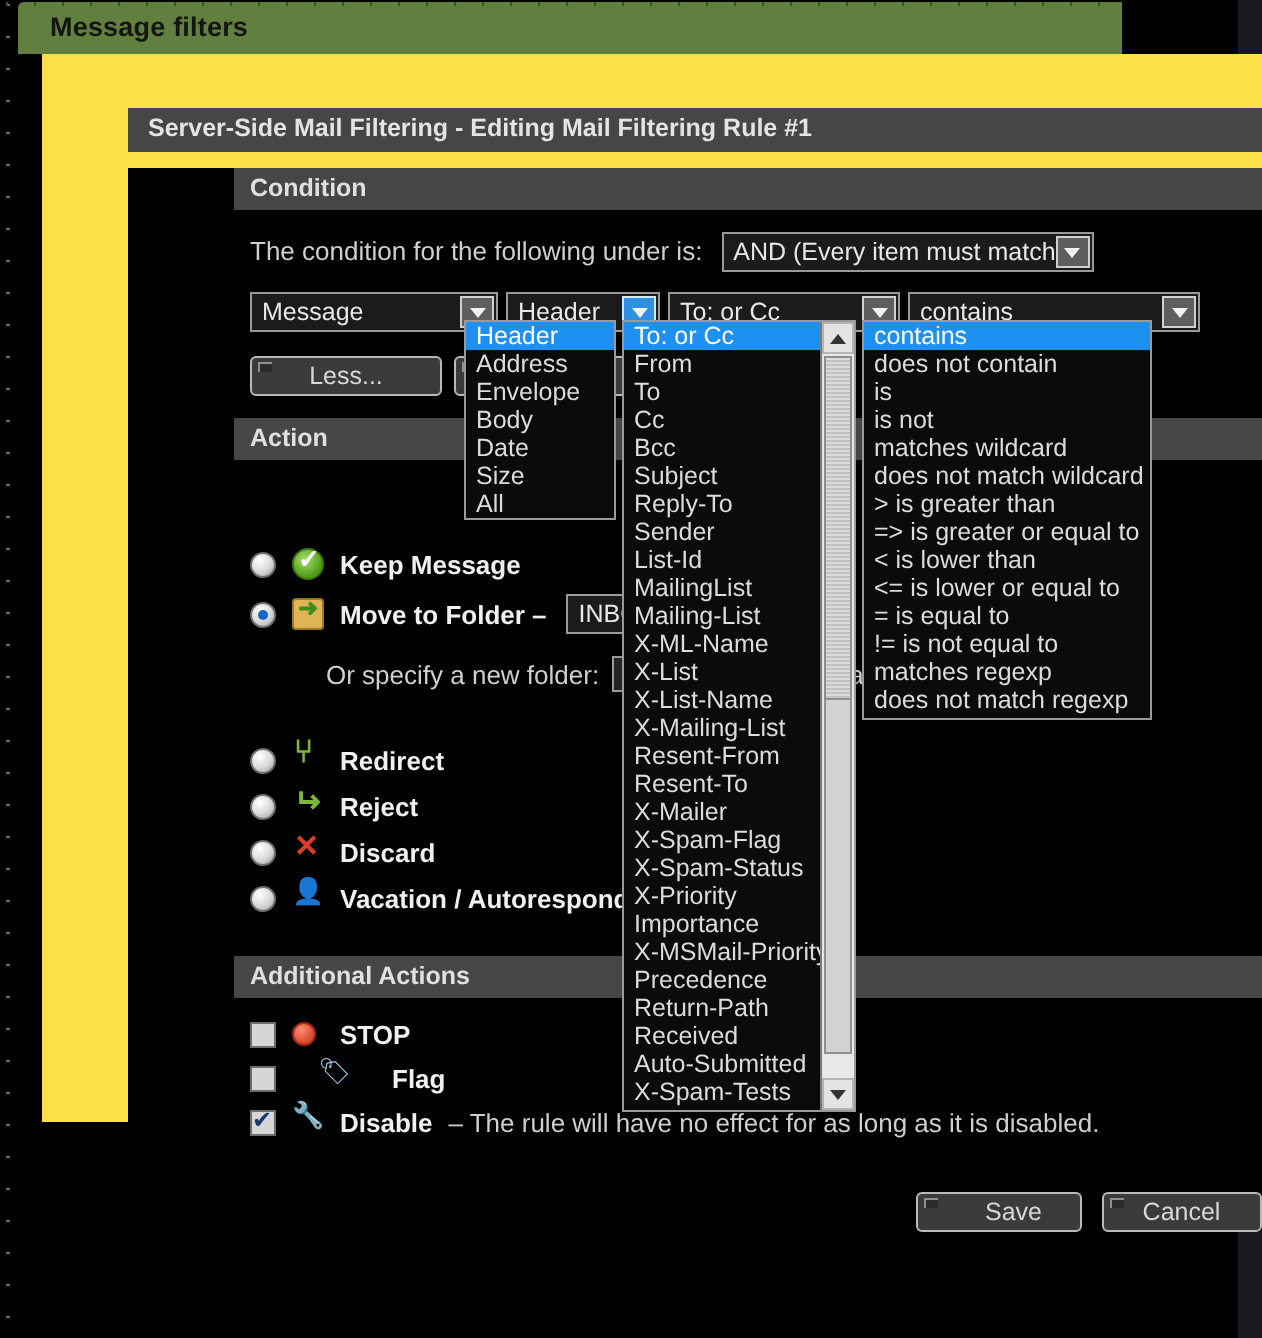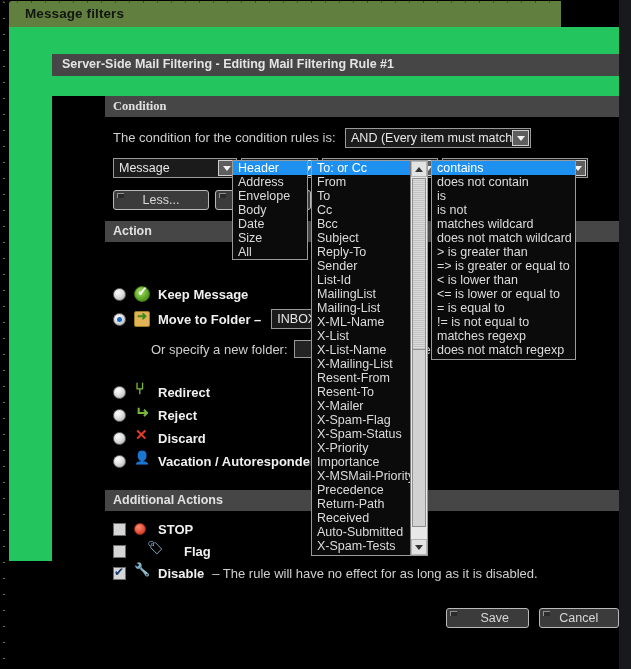--- a/index.html
+++ b/index.html
@@ -39,22 +39,22 @@
     position: absolute; left: 16px; top: 5px;
     font-size: 13.5px; font-weight: bold; color: #121510;
     letter-spacing: .1px;
   }
   .titlebar-dots {
     position: absolute; right: 0; top: 0; width: 600px; height: 2px;
     background-image: repeating-linear-gradient(to right, #3e5228 0 1px, transparent 1px 14px);
   }
 
   .page-body {
-    position: absolute; left: 9px; top: 27px; width: 610px; height: 534px;
-    background: #22c55e;
+    position: absolute; left: 21px; top: 27px; width: 610px; height: 534px;
+    background: #fde047;
   }
 
   
   .panel {
     position: absolute; left: 43px; top: 27px; width: 567px;
   }
   .panel-header {
     height: 22px; background: #464646;
     color: #e4e4e4; font-size: 12.5px; font-weight: bold;
     padding: 3px 0 0 10px;
@@ -231,24 +231,24 @@
   </div>
 
   <div class="page-body">
 
     <div class="panel">
 
       <div class="panel-header">Server-Side Mail Filtering - Editing Mail Filtering Rule #1</div>
 
       <div class="panel-inner">
 
-        <div class="section-bar" style="margin-top:20px;font-family:Liberation Serif, serif;">Condition</div>
+        <div class="section-bar" style="margin-top:8px;">Condition</div>
 
         <div class="pad" style="margin-top:11px;">
-          <span class="lbl">The condition for the condition rules is:</span>
+          <span class="lbl">The condition for the following under is:</span>
           <span class="sel" style="width:186px; margin-left:5px;">
             <span class="sel-text">AND (Every item must match)</span>
             <span class="sel-arrow">
                 <i></i>
               </span>
           </span>
         </div>
 
         <div class="pad row" style="margin-top:10px; gap:4px;">
           <span class="sel" style="width:124px;">

